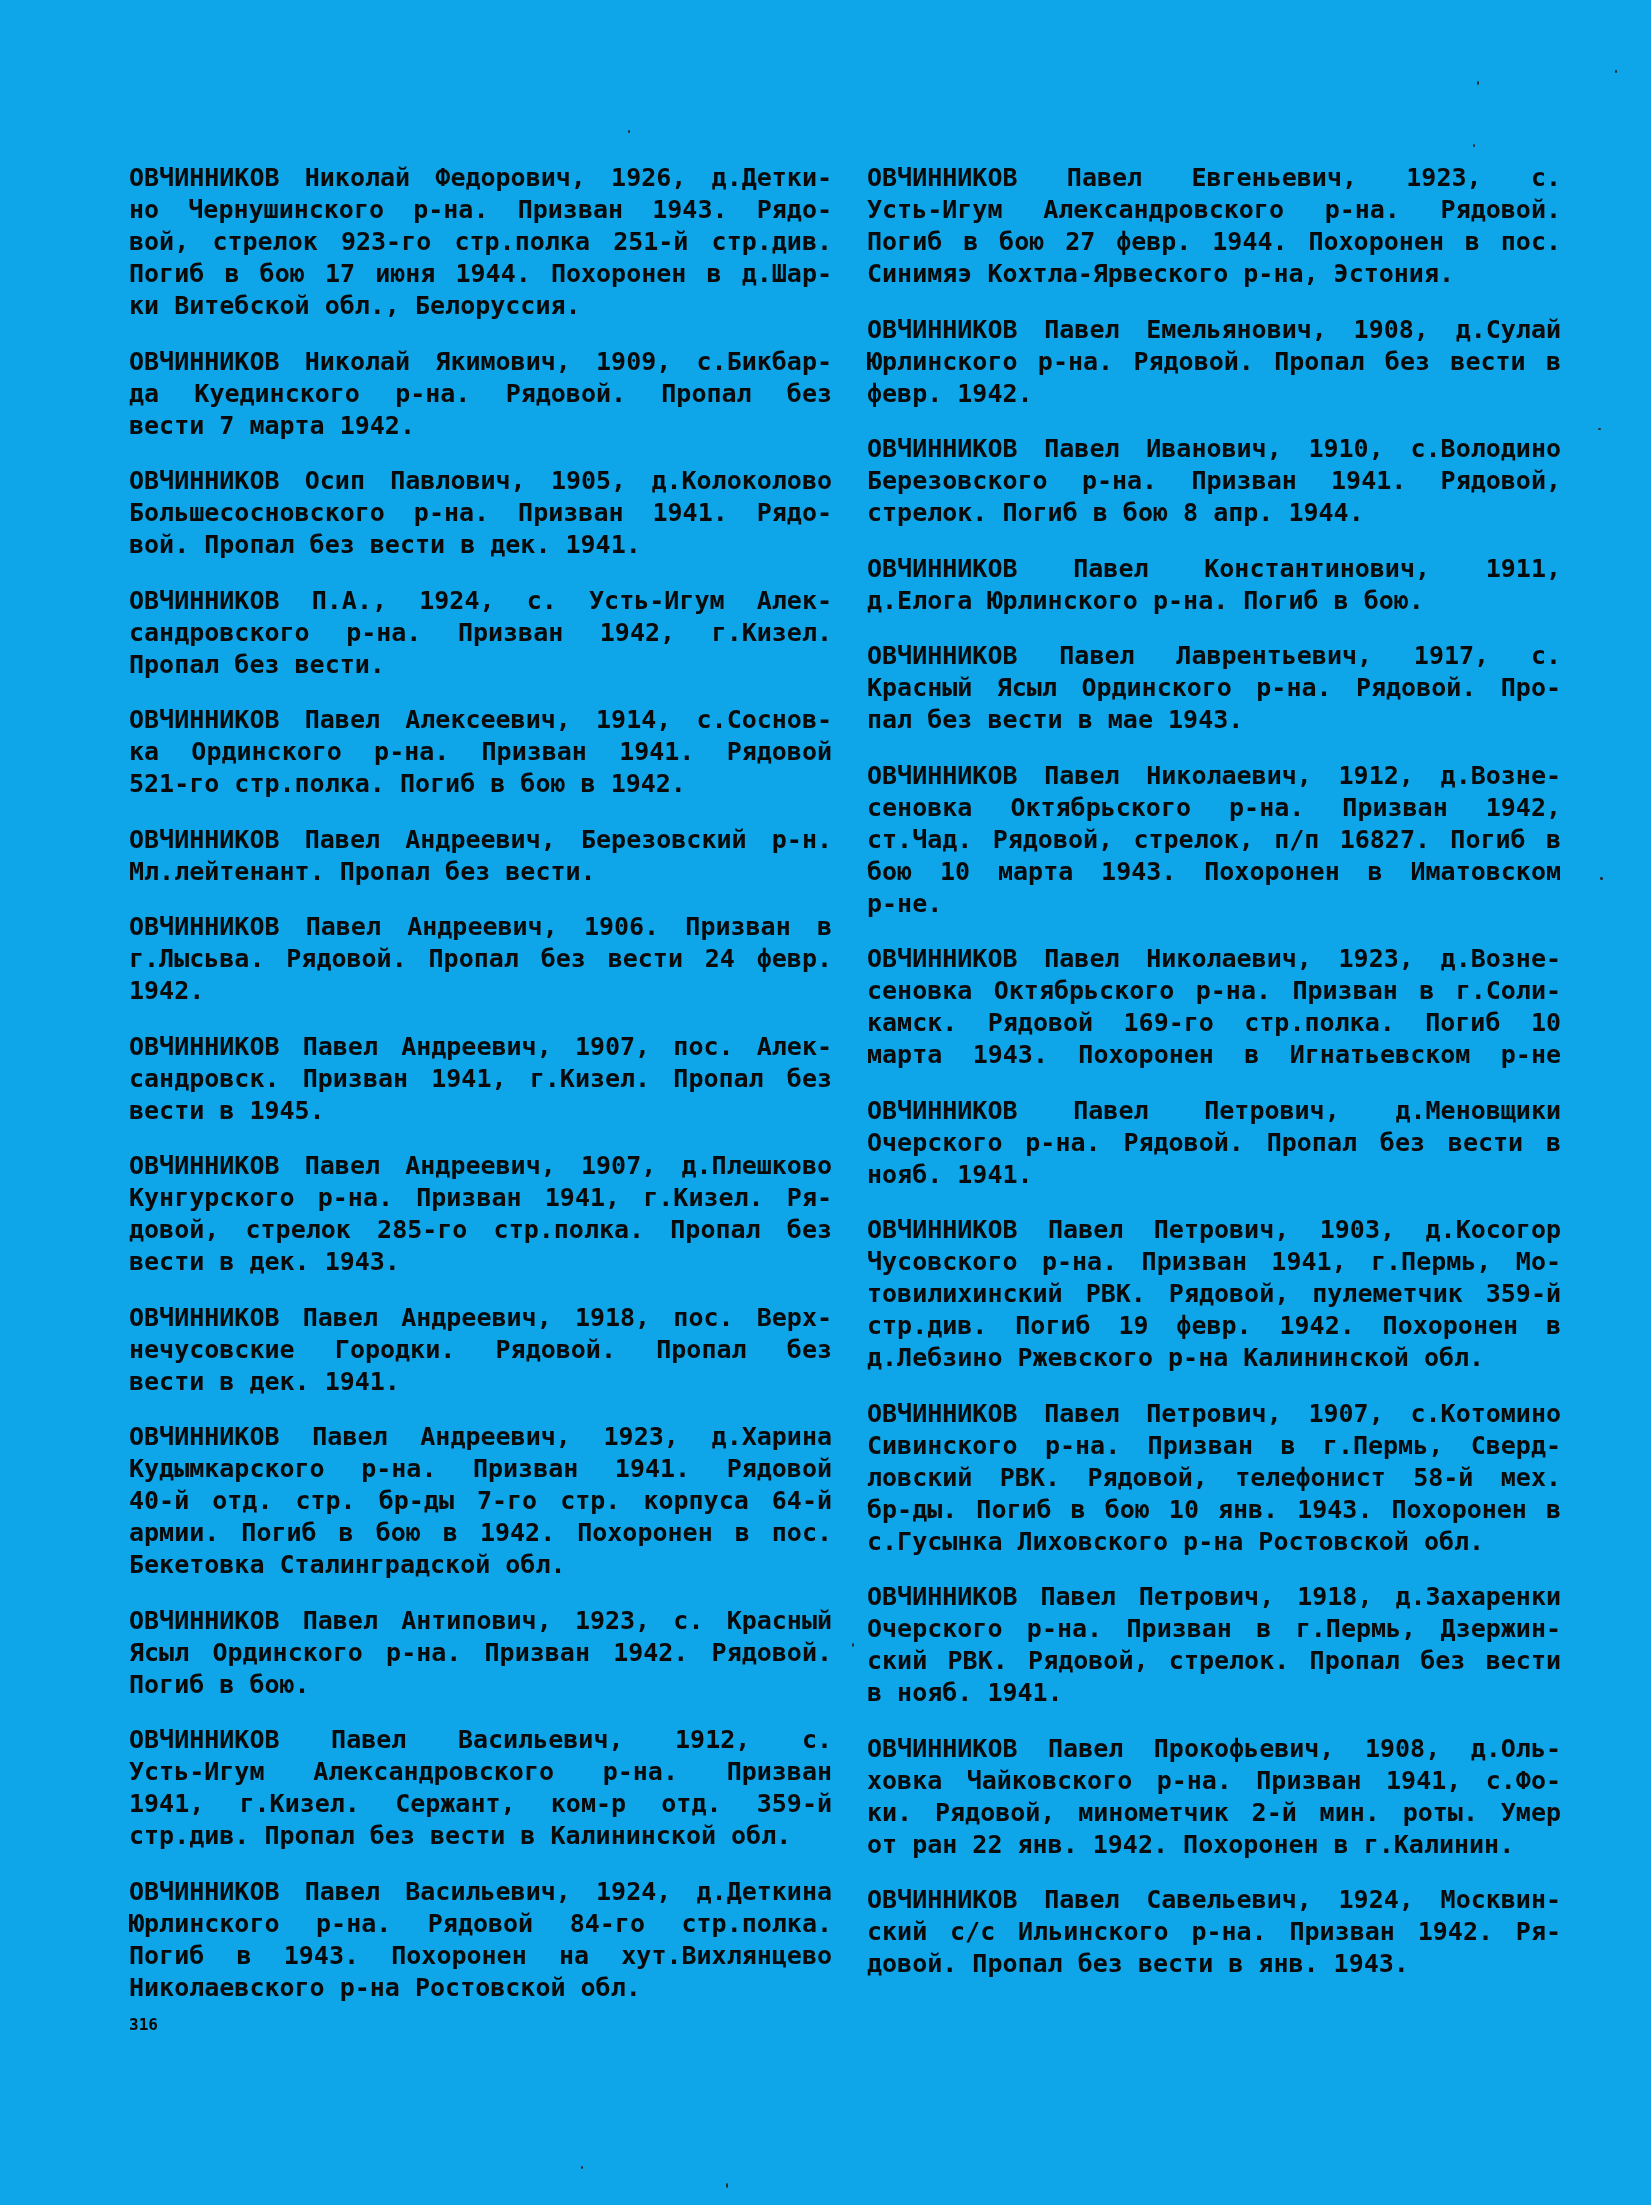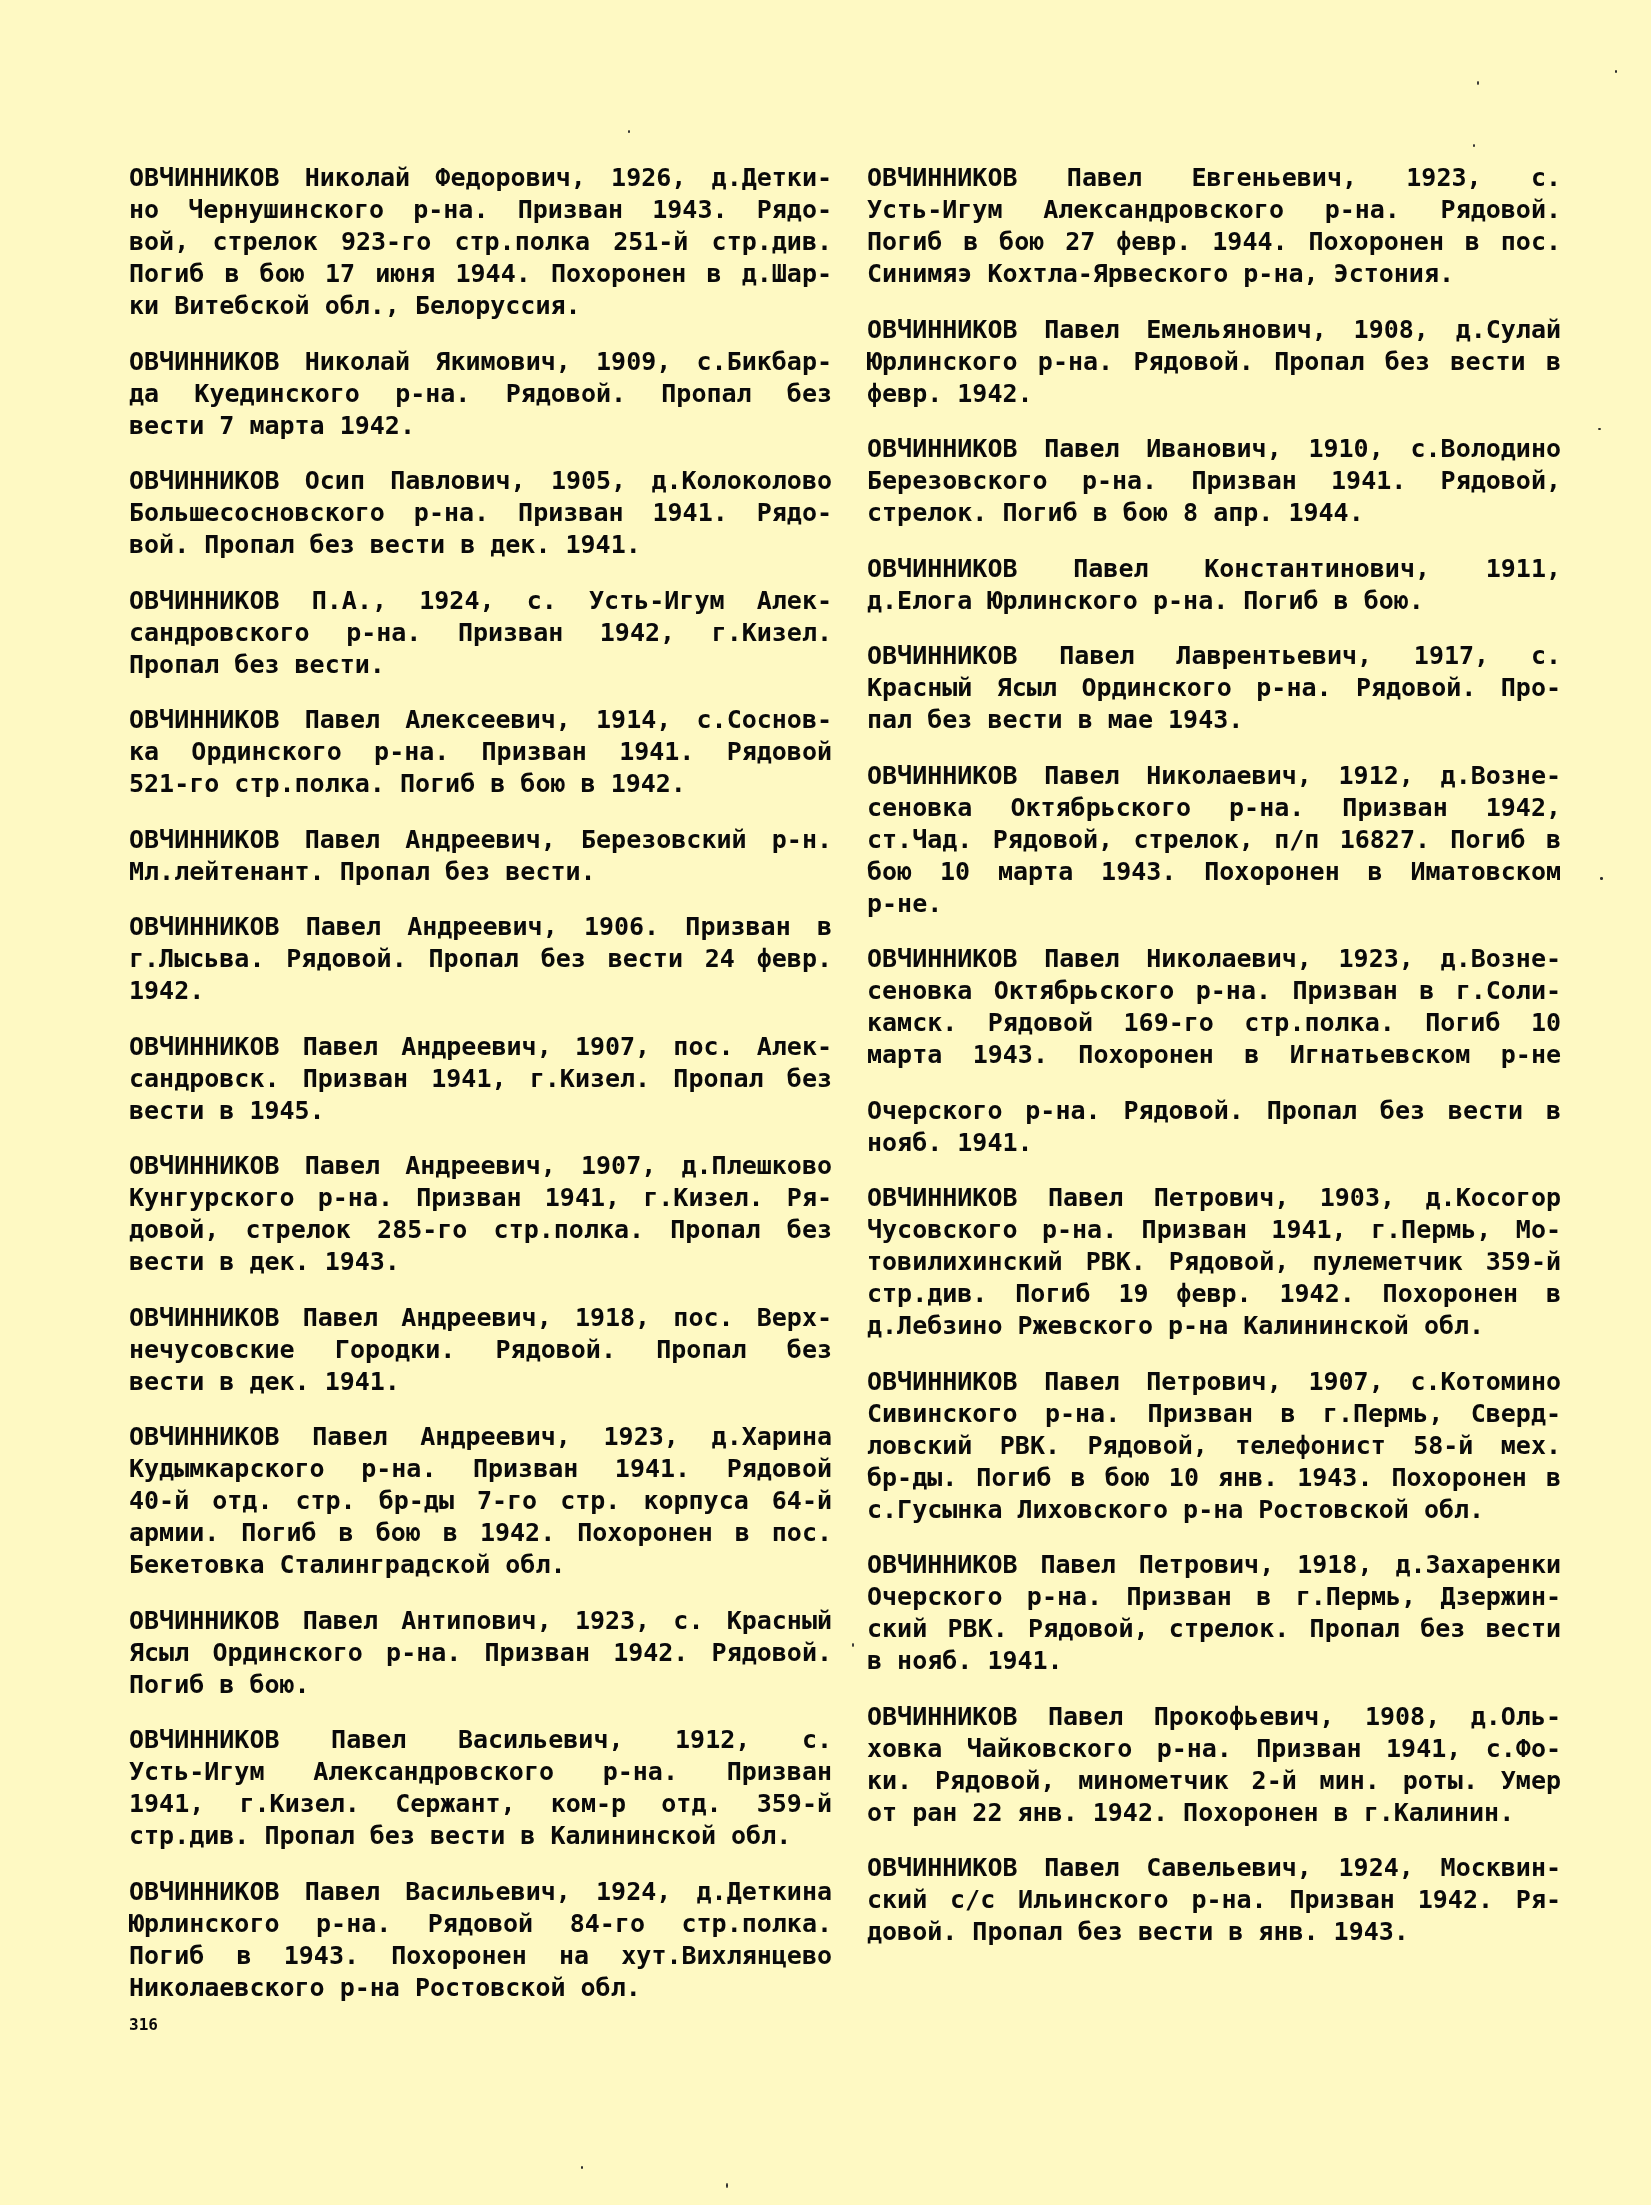--- a/index.html
+++ b/index.html
@@ -13,21 +13,21 @@
     height: 2205px;
     overflow: hidden;
     font-family: "DejaVu Sans Mono", "Liberation Mono", monospace;
     font-weight: 700;
     color: #0a0a0a;
     -webkit-font-smoothing: antialiased;
   }
   .page {
     position: absolute;
     inset: 0;
-    background: #fef9c3;
+    background: #0ea5e9;
   }
   .col {
     position: absolute;
     top: 162px;
   }
   .col-left  { left: 129px;  width: 703px; }
   .col-right { left: 867px; width: 694px; }
   .entry { margin: 0 0 23.5px 0; }
   .line {
     font-size: 25px;
@@ -169,20 +169,21 @@
         <div class="line">бою 10 марта 1943. Похоронен в Иматовском</div>
         <div class="line last">р-не.</div>
       </div>
       <div class="entry">
         <div class="line">ОВЧИННИКОВ Павел Николаевич, 1923, д.Возне-</div>
         <div class="line">сеновка Октябрьского р-на. Призван в г.Соли-</div>
         <div class="line">камск. Рядовой 169-го стр.полка. Погиб 10</div>
         <div class="line">марта 1943. Похоронен в Игнатьевском р-не</div>
       </div>
       <div class="entry">
+        <div class="line">ОВЧИННИКОВ Павел Петрович, д.Меновщики</div>
         <div class="line">Очерского р-на. Рядовой. Пропал без вести в</div>
         <div class="line last">нояб. 1941.</div>
       </div>
       <div class="entry">
         <div class="line">ОВЧИННИКОВ Павел Петрович, 1903, д.Косогор</div>
         <div class="line">Чусовского р-на. Призван 1941, г.Пермь, Мо-</div>
         <div class="line">товилихинский РВК. Рядовой, пулеметчик 359-й</div>
         <div class="line">стр.див. Погиб 19 февр. 1942. Похоронен в</div>
         <div class="line last">д.Лебзино Ржевского р-на Калининской обл.</div>
       </div>

